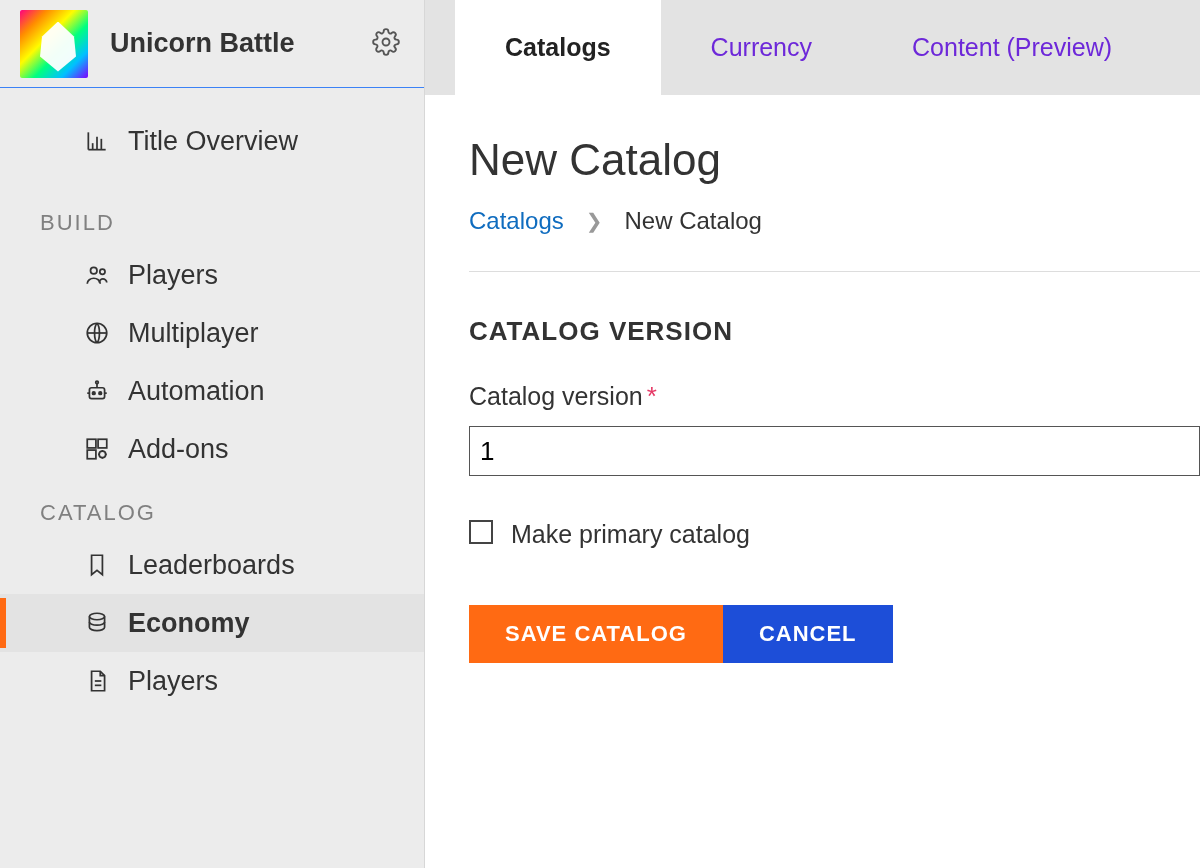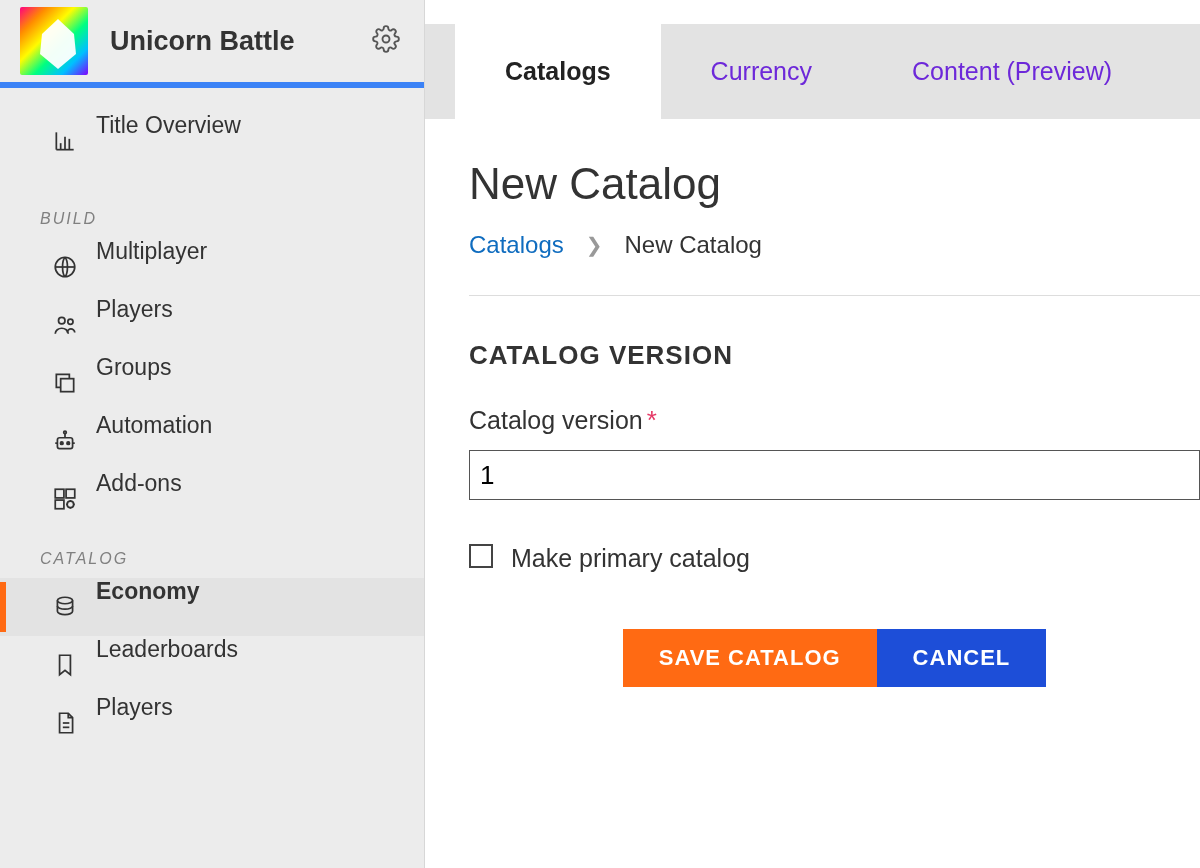--- a/index.html
+++ b/index.html
@@ -13,21 +13,21 @@
     display: flex;
     flex-direction: column;
     border-right: 1px solid #d7d7d7;
     flex-shrink: 0;
   }
   .app-header {
     display: flex;
     align-items: center;
     height: 88px;
     padding: 0 20px 0 20px;
-    border-bottom: 6px solid #3b82f6;
+    border-bottom: 1px solid #3b82f6;
   }
   .app-logo {
     width: 68px; height: 68px;
     background: linear-gradient(135deg,#ff0080 0%, #ff8c00 20%, #fffc00 40%, #00ff80 60%, #00c0ff 80%, #8000ff 100%);
     border-radius: 2px;
     position: relative;
     flex-shrink:0;
   }
   .app-logo::after{
     content:"";
@@ -43,46 +43,45 @@
     color:#333;
     margin-left: 22px;
   }
   .settings-btn {
     width: 36px; height:36px; display:flex;align-items:center;justify-content:center;
     color:#555; cursor:pointer;
   }
   .settings-btn svg{ width:28px; height:28px; stroke:#555; fill:none; stroke-width:1.6; }
 
   .nav-item {
-    display:flex; 
+    display:flex; align-items:center;
     height:58px;
-    padding-left:52px;
-    font-size:23px;
+    padding-left:84px;
+    font-size:27px;
     color:#333;
     cursor:pointer;
     position:relative;
   }
   .nav-item .icon{
     width:44px; display:flex; align-items:center; justify-content:flex-start;
     color:#333;
   }
   .nav-item .icon svg{ width:26px; height:26px; stroke:#333; fill:none; stroke-width:1.6; }
   .nav-item.row .label{ color:#333; }
 
   
   .nav-item.top { margin-top:24px; margin-bottom:18px;}
 
   .section-label{
     padding-left:40px;
-    font-size:16px;
+    font-size:22px;
     letter-spacing:2px;
     color:#808080;
     margin-top:22px;
     margin-bottom:10px;
-    font-style:italic;
   }
 
   .nav-item.active{
     font-weight:700;
     background:#e3e3e3;
   }
   .nav-item.active::before{
     content:"";
     position:absolute;
     left:0; top:4px; bottom:4px;
@@ -90,21 +89,20 @@
     background:#ff6a13;
   }
 
   
   .main {
     flex:1;
     display:flex;
     flex-direction:column;
     background:#fff;
     min-width:0;
-    margin-top:24px;
   }
   .tabbar{
     height:95px;
     background:#e3e3e3;
     display:flex;
     align-items:flex-end;
     padding-left:30px;
   }
   .tab{
     height:95px;
@@ -178,21 +176,20 @@
     cursor:pointer;
   }
   .checkbox-box{
     width:24px; height:24px;
     border:2px solid #444;
   }
 
   .button-row{
     display:flex; 
     margin-top:56px;
-    justify-content:center;
   }
   .btn{
     height:58px;
     padding:0 36px;
     font-size:22px;
     font-weight:600;
     letter-spacing:1px;
     border:none;
     cursor:pointer;
     color:#fff;
@@ -229,50 +226,41 @@
         </svg>
     </span>
     <span class="label">Title Overview</span>
   </div>
 
   <div class="section-label">BUILD</div>
 
   <div class="nav-item row">
     <span class="icon">
       <svg viewBox="0 0 24 24">
+          <circle cx="9" cy="8" r="3"></circle>
+          <circle cx="17" cy="9" r="2.4"></circle>
+          <path d="M3 20c0-3 3-5 6-5s6 2 6 5"></path>
+          <path d="M14 19c0-2 2-3.5 3.5-3.5S21 17 21 19"></path>
+        </svg>
+    </span>
+    <span class="label">Players</span>
+  </div>
+
+  <div class="nav-item row">
+    <span class="icon">
+      <svg viewBox="0 0 24 24">
           <circle cx="12" cy="12" r="9"></circle>
           <path d="M3 12h18"></path>
           <path d="M12 3c3 3 3 15 0 18"></path>
           <path d="M12 3c-3 3-3 15 0 18"></path>
         </svg>
     </span>
     <span class="label">Multiplayer</span>
   </div>
 
-  <div class="nav-item row">
-    <span class="icon">
-      <svg viewBox="0 0 24 24">
-          <circle cx="9" cy="8" r="3"></circle>
-          <circle cx="17" cy="9" r="2.4"></circle>
-          <path d="M3 20c0-3 3-5 6-5s6 2 6 5"></path>
-          <path d="M14 19c0-2 2-3.5 3.5-3.5S21 17 21 19"></path>
-        </svg>
-    </span>
-    <span class="label">Players</span>
-  </div>
-
-  <div class="nav-item row">
-    <span class="icon">
-      <svg viewBox="0 0 24 24">
-          <rect x="8" y="8" width="12" height="12"></rect>
-          <path d="M16 8V4H4v12h4"></path>
-        </svg>
-    </span>
-    <span class="label">Groups</span>
-  </div>
 
   <div class="nav-item row">
     <span class="icon">
       <svg viewBox="0 0 24 24">
           <rect x="5" y="9" width="14" height="10" rx="2"></rect>
           <circle cx="9" cy="14" r="1.2" fill="#333"></circle>
           <circle cx="15" cy="14" r="1.2" fill="#333"></circle>
           <path d="M12 9V5"></path>
           <circle cx="12" cy="4" r="1.2"></circle>
           <path d="M3 14h2"></path>
@@ -290,38 +278,38 @@
           <rect x="3" y="13" width="8" height="8"></rect>
           <circle cx="17" cy="17" r="3"></circle>
           <path d="M17 13v1M17 20v1M13 17h1M20 17h1"></path>
         </svg>
     </span>
     <span class="label">Add-ons</span>
   </div>
 
   <div class="section-label">CATALOG</div>
 
+  <div class="nav-item row">
+    <span class="icon">
+      <svg viewBox="0 0 24 24">
+          <path d="M7 3h10v18l-5-4-5 4z"></path>
+        </svg>
+    </span>
+    <span class="label">Leaderboards</span>
+  </div>
+
   <div class="nav-item row active">
     <span class="icon">
       <svg viewBox="0 0 24 24">
           <ellipse cx="12" cy="6" rx="7" ry="3"></ellipse>
           <path d="M5 6v5c0 1.7 3.1 3 7 3s7-1.3 7-3V6"></path>
           <path d="M5 11v5c0 1.7 3.1 3 7 3s7-1.3 7-3v-5"></path>
         </svg>
     </span>
     <span class="label">Economy</span>
-  </div>
-
-  <div class="nav-item row">
-    <span class="icon">
-      <svg viewBox="0 0 24 24">
-          <path d="M7 3h10v18l-5-4-5 4z"></path>
-        </svg>
-    </span>
-    <span class="label">Leaderboards</span>
   </div>
 
   <div class="nav-item row">
     <span class="icon">
       <svg viewBox="0 0 24 24">
           <path d="M7 3h8l4 4v14H7z"></path>
           <path d="M15 3v4h4"></path>
           <path d="M10 12h6"></path>
           <path d="M10 16h6"></path>
         </svg>

